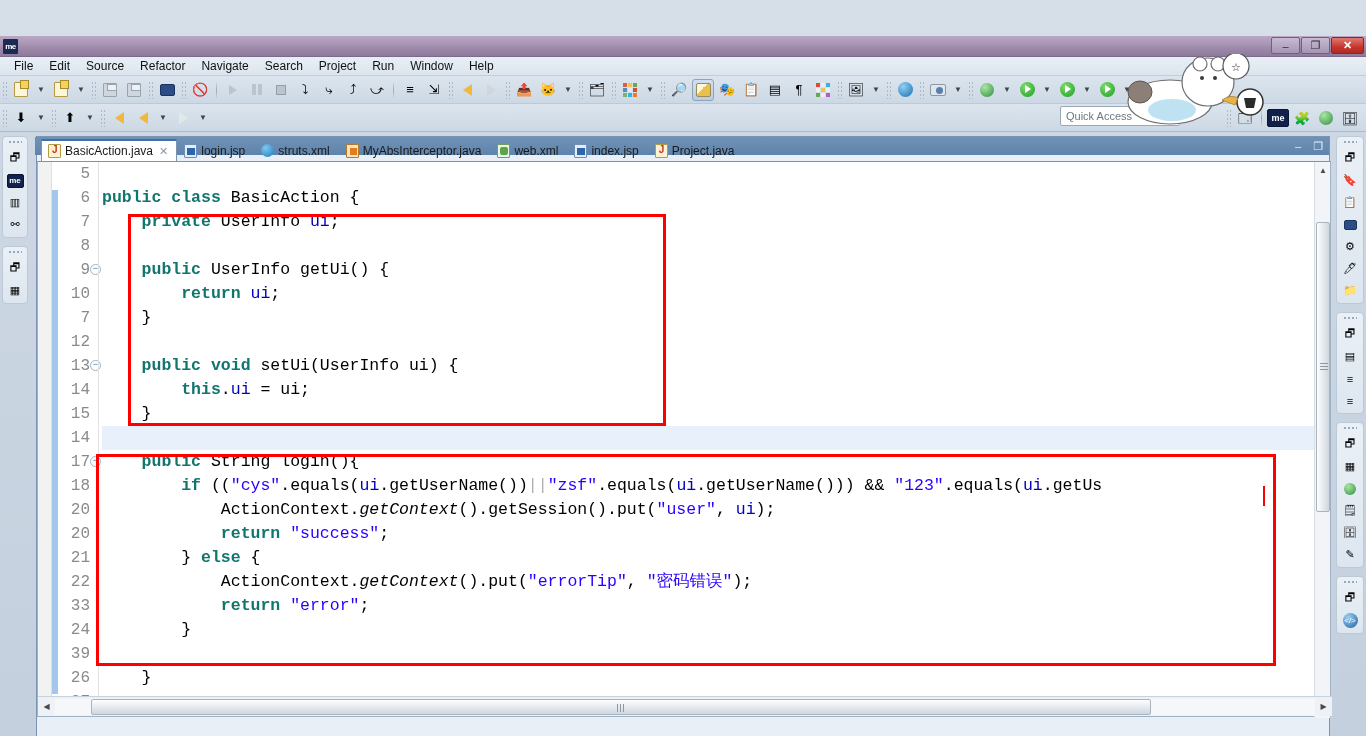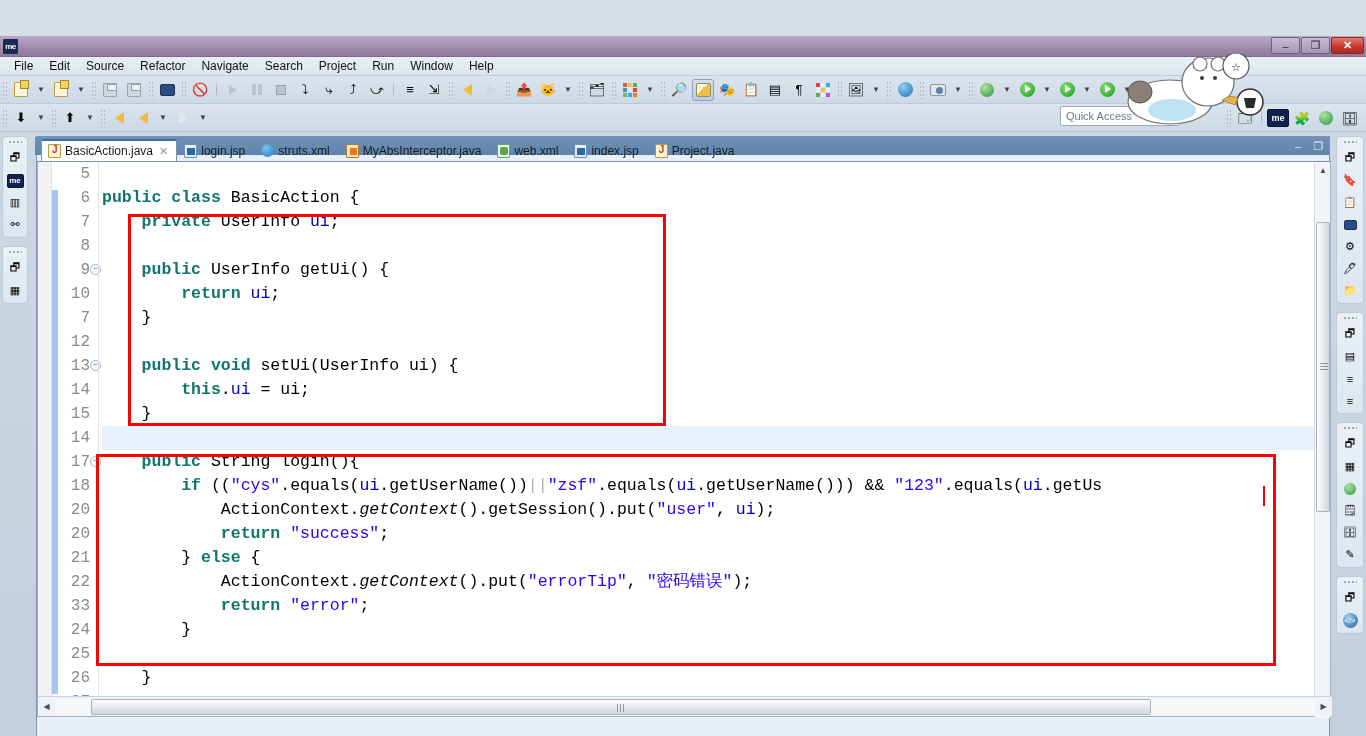--- a/index.html
+++ b/index.html
@@ -641,21 +641,21 @@
           <div class="ln">15</div>
           <div class="ln">14</div>
           <div class="ln">17<span class="fold">−</span></div>
           <div class="ln">18</div>
           <div class="ln">20</div>
           <div class="ln">20</div>
           <div class="ln">21</div>
           <div class="ln">22</div>
           <div class="ln">33</div>
           <div class="ln">24</div>
-          <div class="ln">25</div>
+          <div class="ln">39</div>
           <div class="ln">26</div>
           <div class="ln">27</div>
         </div>
       <div class="vsep"></div>
       <div class="code" id="codearea"><div class="cl">&nbsp;</div><div class="cl"><span class="k">public </span><span class="k">class </span><span class="p">BasicAction {</span></div><div class="cl"><span class="p">    </span><span class="k">private </span><span class="p">UserInfo </span><span class="f">ui</span><span class="p">;</span></div><div class="cl">&nbsp;</div><div class="cl"><span class="p">    </span><span class="k">public </span><span class="p">UserInfo getUi() {</span></div><div class="cl"><span class="p">        </span><span class="k">return </span><span class="f">ui</span><span class="p">;</span></div><div class="cl"><span class="p">    }</span></div><div class="cl">&nbsp;</div><div class="cl"><span class="p">    </span><span class="k">public </span><span class="k">void </span><span class="p">setUi(UserInfo ui) {</span></div><div class="cl"><span class="p">        </span><span class="k">this</span><span class="p">.</span><span class="f">ui</span><span class="p"> = ui;</span></div><div class="cl"><span class="p">    }</span></div><div class="cl hl">&nbsp;</div><div class="cl"><span class="p">    </span><span class="k">public </span><span class="p">String login(){</span></div><div class="cl"><span class="p">        </span><span class="k">if </span><span class="p">((</span><span class="s">"cys"</span><span class="p">.equals(</span><span class="f">ui</span><span class="p">.getUserName())</span><span class="op">||</span><span class="s">"zsf"</span><span class="p">.equals(</span><span class="f">ui</span><span class="p">.getUserName())) &amp;&amp; </span><span class="s">"123"</span><span class="p">.equals(</span><span class="f">ui</span><span class="p">.getUs</span></div><div class="cl"><span class="p">            ActionContext.</span><span class="m">getContext</span><span class="p">().getSession().put(</span><span class="s">"user"</span><span class="p">, </span><span class="f">ui</span><span class="p">);</span></div><div class="cl"><span class="p">            </span><span class="k">return </span><span class="s">"success"</span><span class="p">;</span></div><div class="cl"><span class="p">        } </span><span class="k">else </span><span class="p">{</span></div><div class="cl"><span class="p">            ActionContext.</span><span class="m">getContext</span><span class="p">().put(</span><span class="s">"errorTip"</span><span class="p">, </span><span class="s">"密码错误"</span><span class="p">);</span></div><div class="cl"><span class="p">            </span><span class="k">return </span><span class="s">"error"</span><span class="p">;</span></div><div class="cl"><span class="p">        }</span></div><div class="cl">&nbsp;</div><div class="cl"><span class="p">    }</span></div><div class="cl">&nbsp;</div></div>
 
       <div class="redbox" id="redbox0" style="left: 90px; top: 52px; width: 538px; height: 212px; border-color: rgb(255, 0, 0);"></div>
       <div class="redbox" id="redbox1" style="left: 58px; top: 292px; width: 1180px; height: 212px; border-color: rgb(255, 0, 0);"></div>
 
       <div style="position:absolute;left:1225px;top:324px;width:2px;height:20px;background:#f00;"></div>

